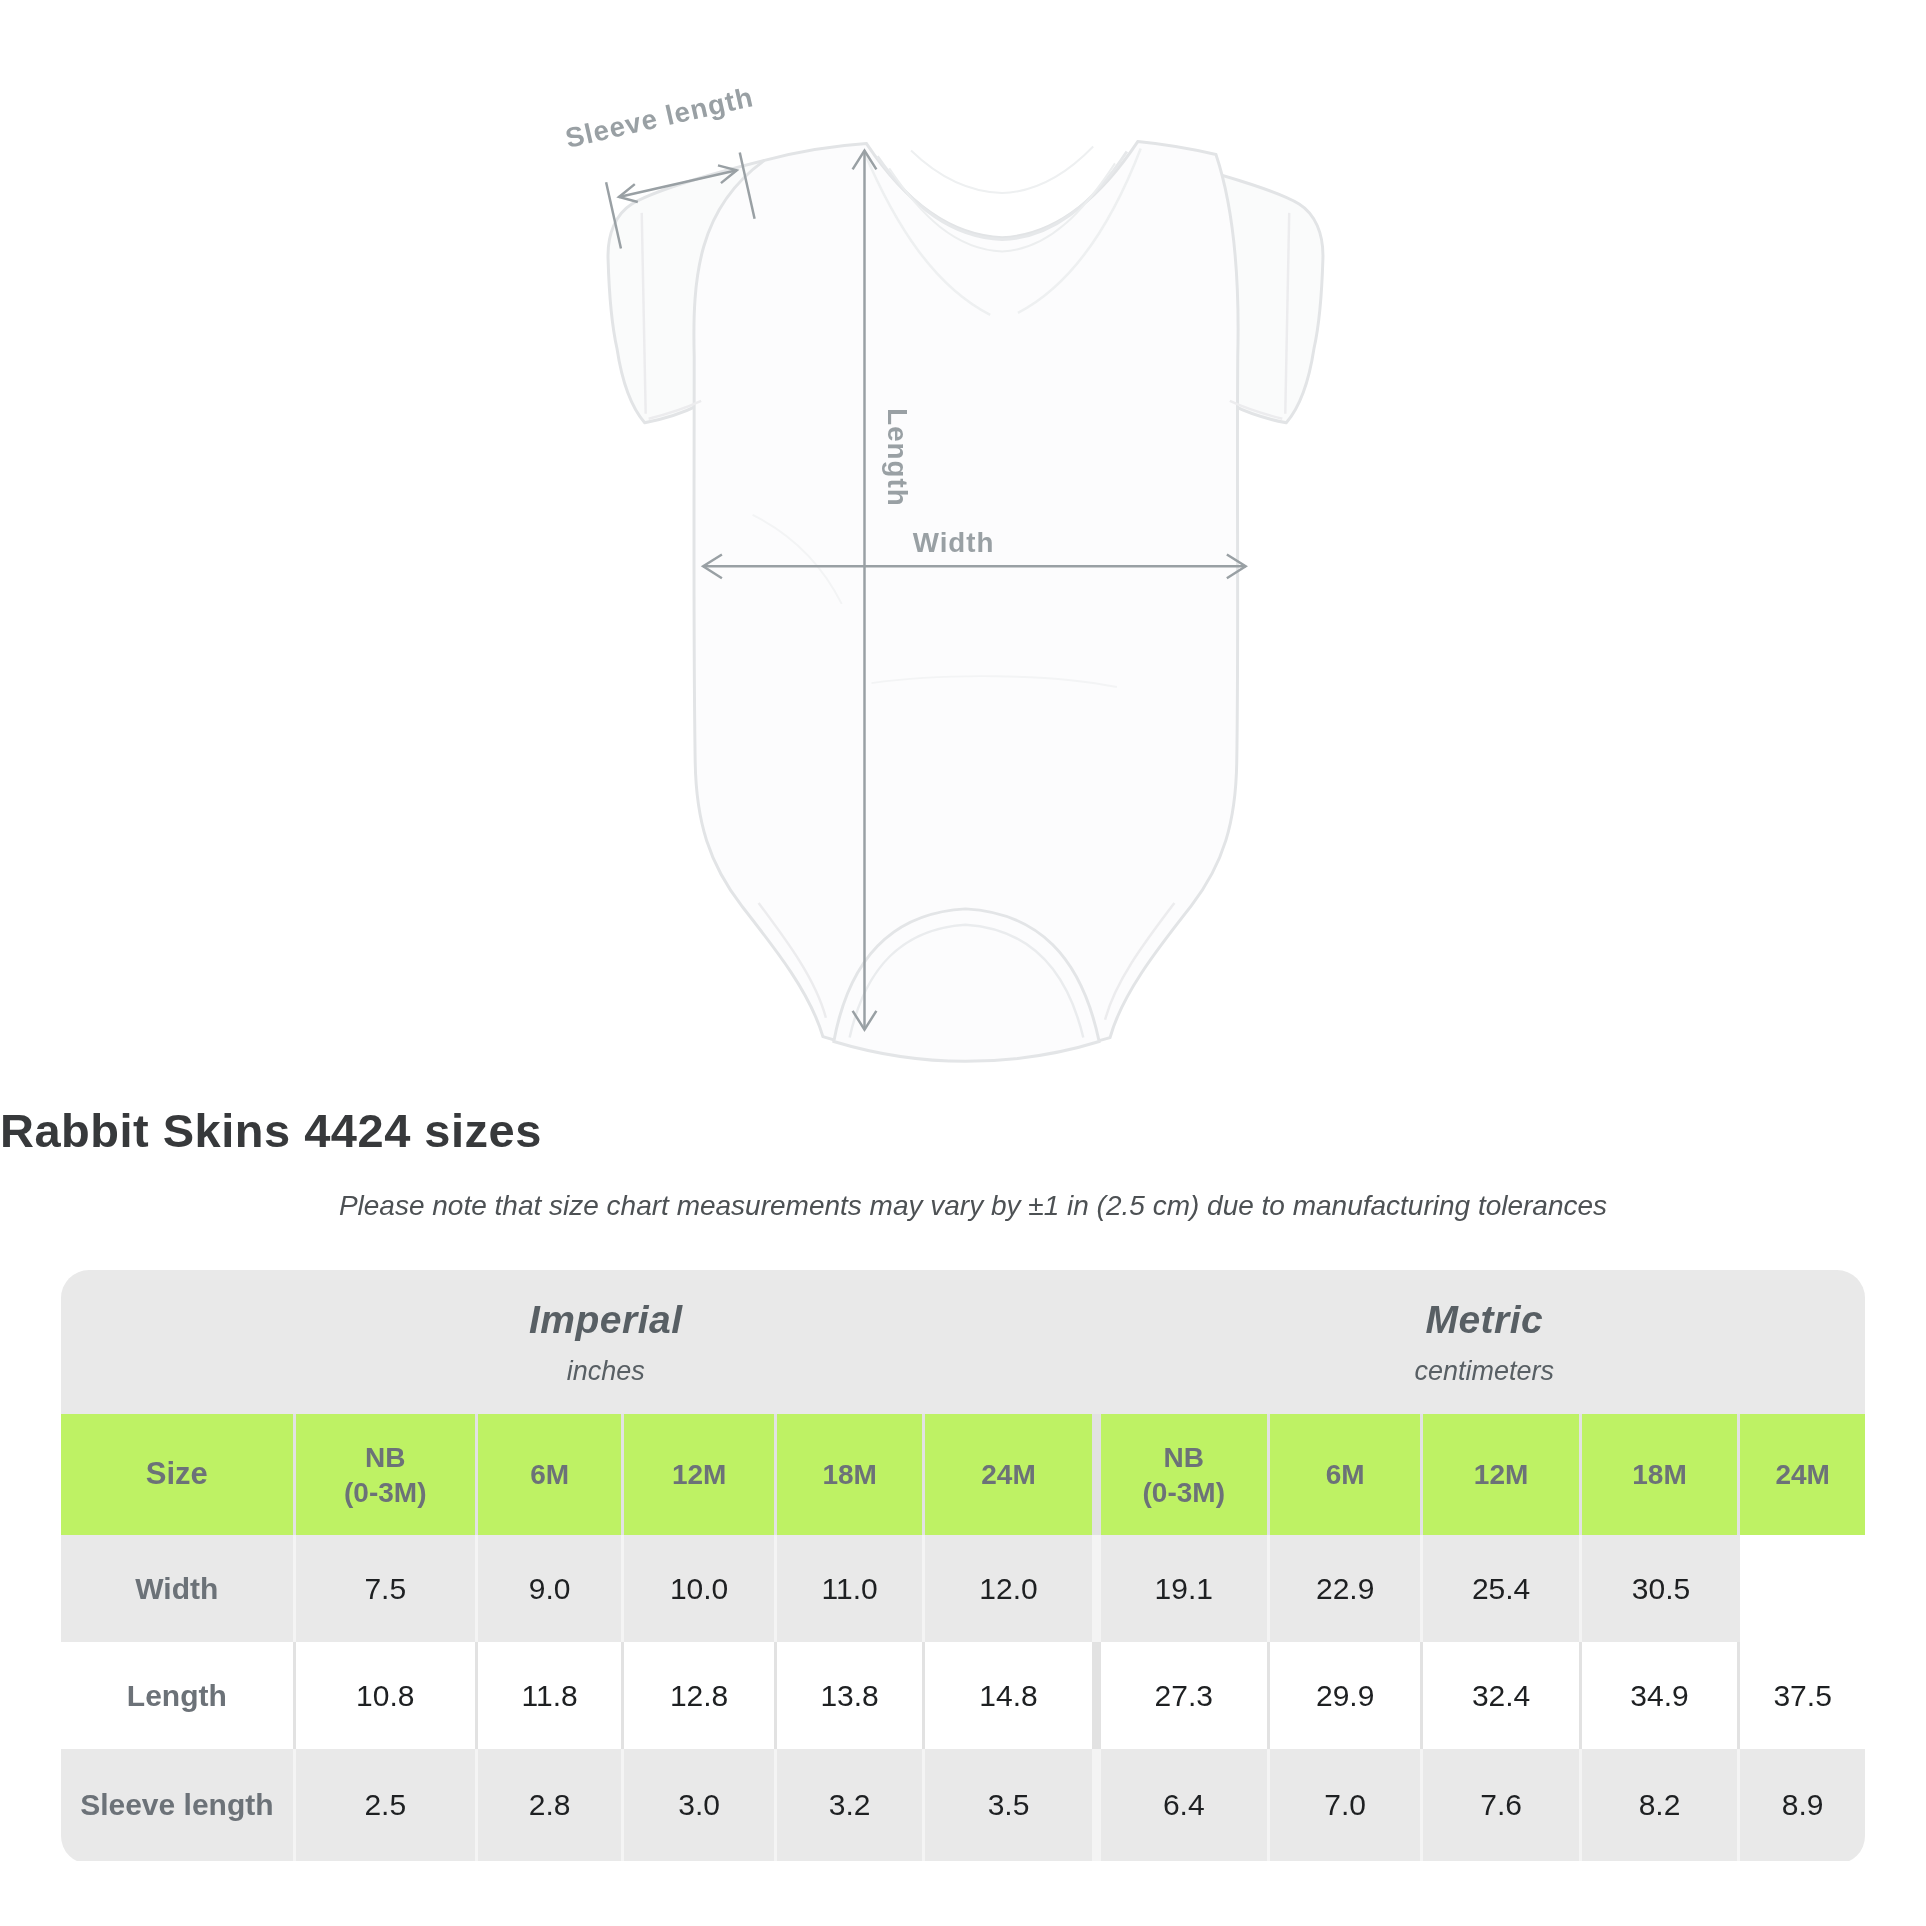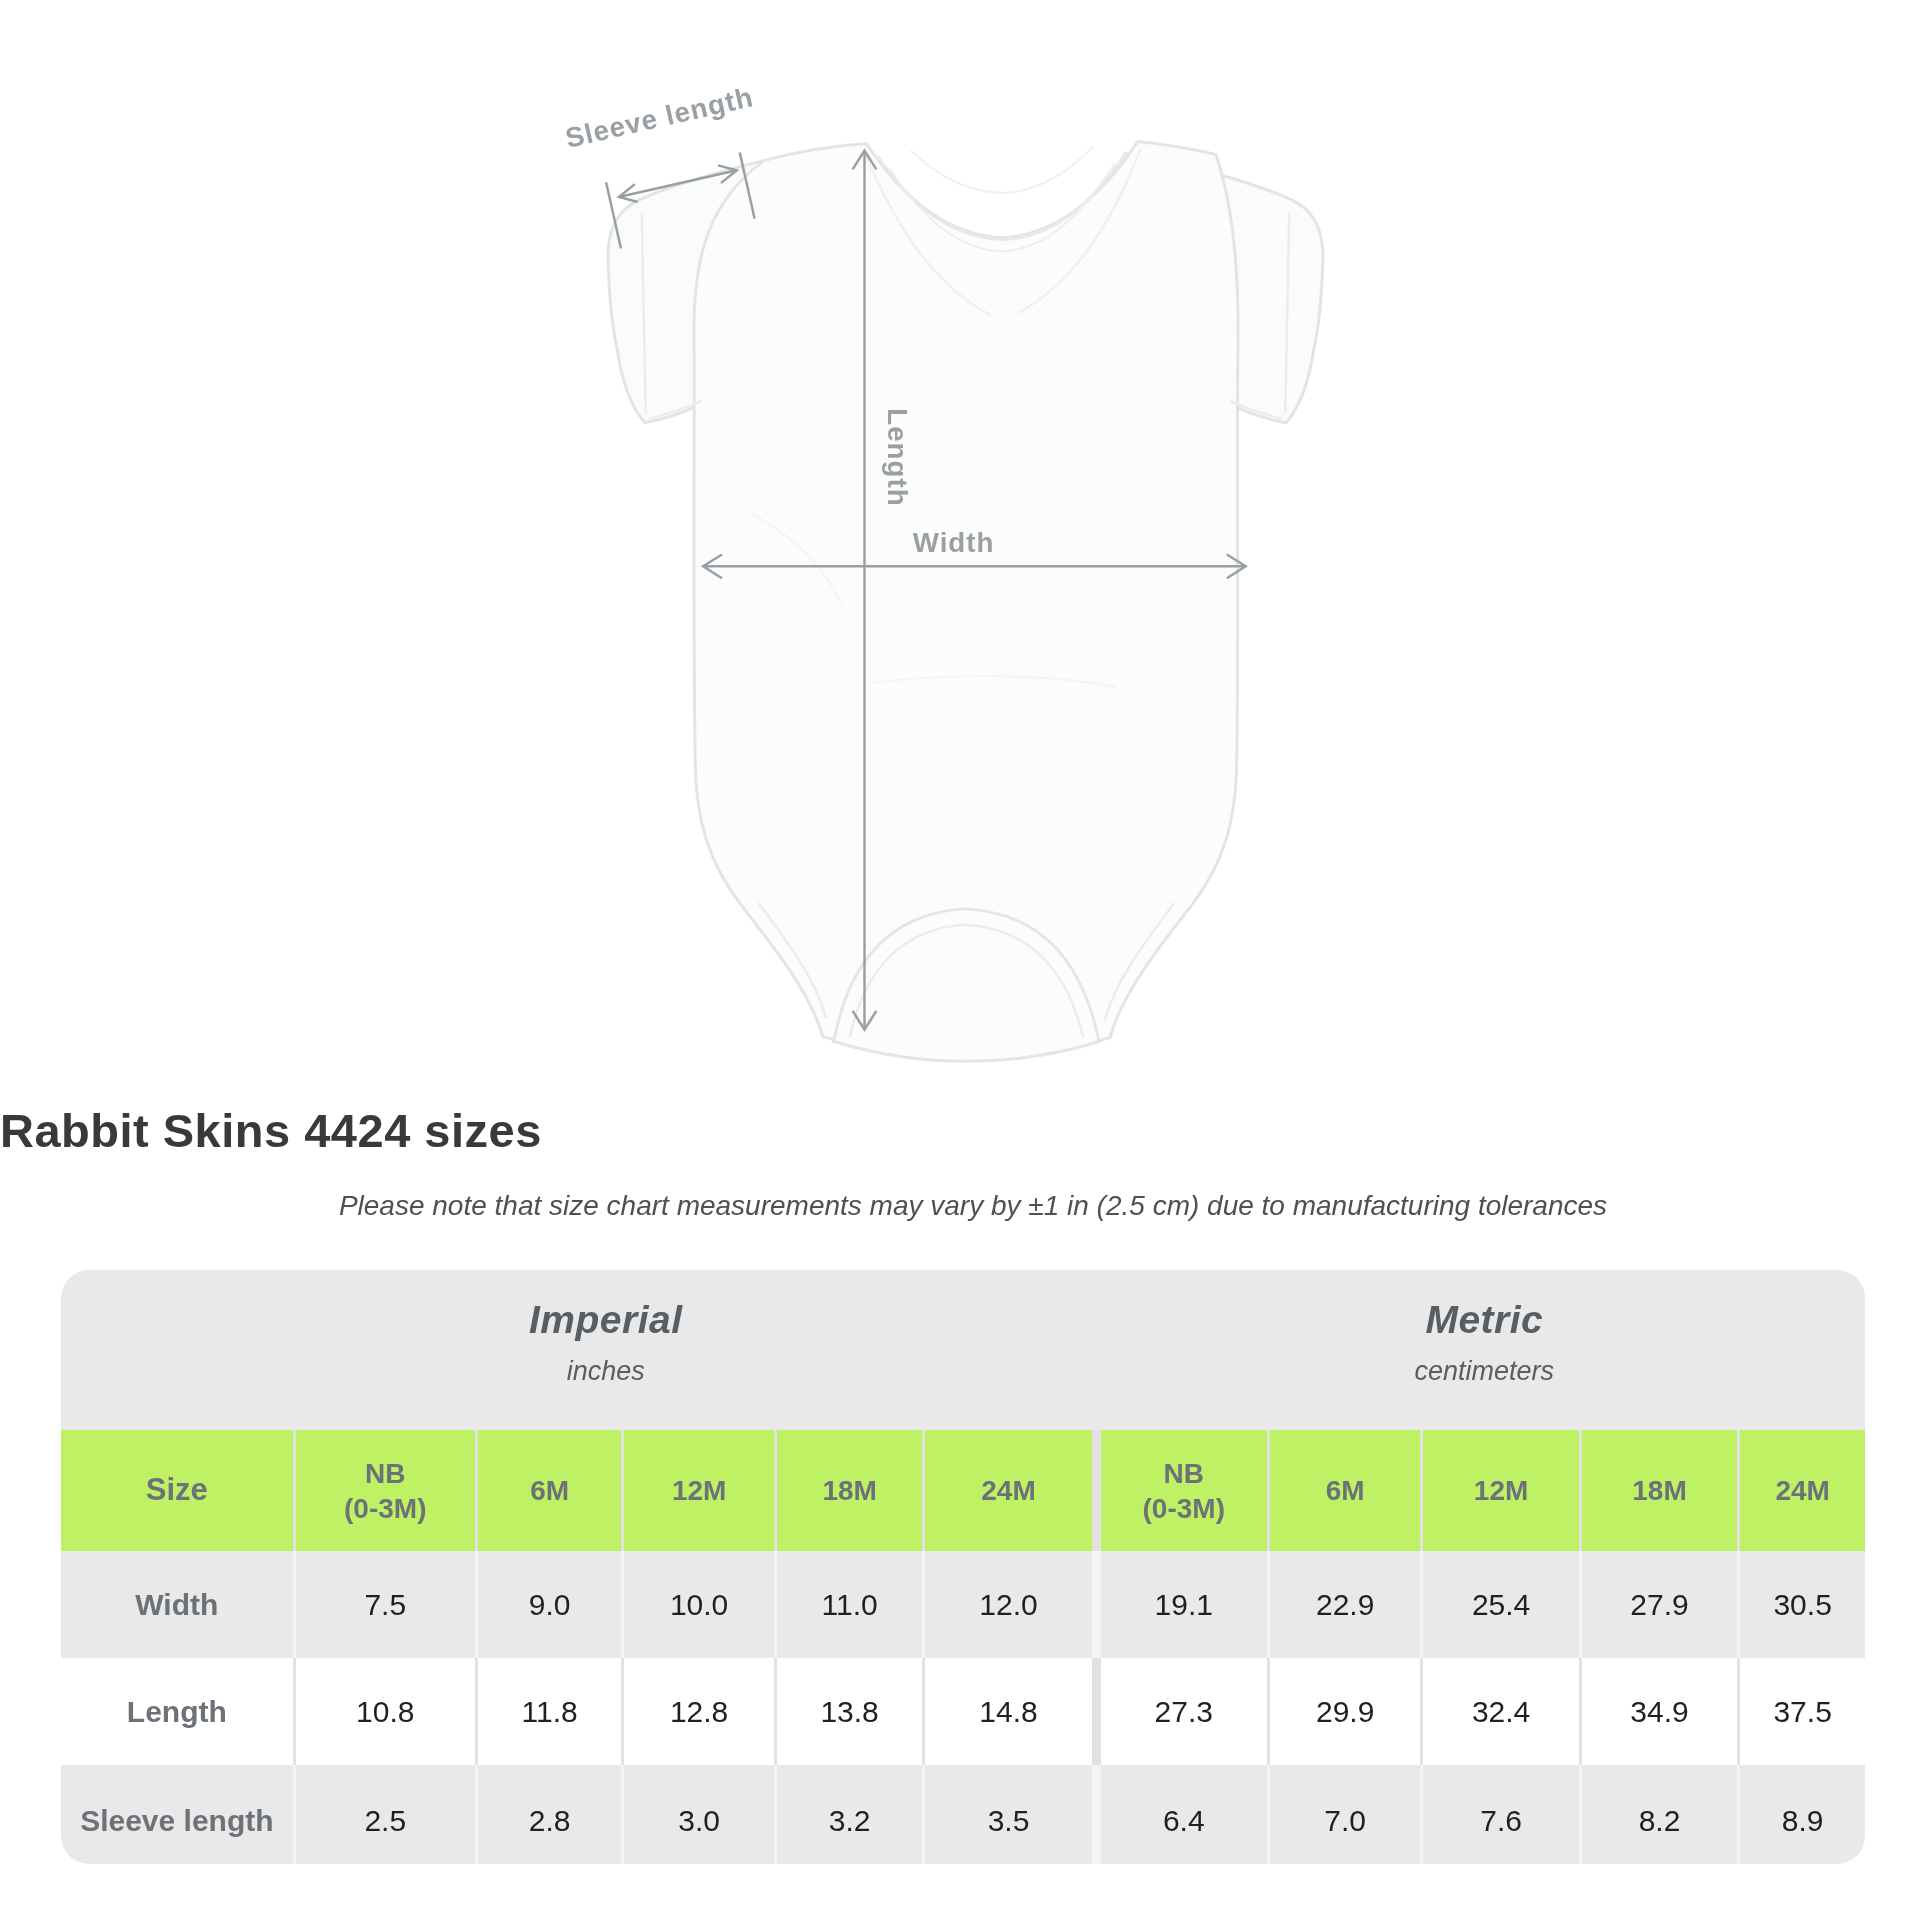--- a/index.html
+++ b/index.html
@@ -14,21 +14,21 @@
   
   .chart-title { position:absolute; left:0; right:0; top:1103px; text-align:left;
     font-size:47px; font-weight:bold; color:#37393b; letter-spacing:0.5px; }
   .chart-subtitle { position:absolute; left:0; right:0; top:1190px; text-align:center;
     font-style:italic; font-size:28px; color:#4d5154;padding-left:19px; }
 
   
   .size-table { position:absolute; left:61px; top:1270px; width:1804px; height:594px;
     border-radius:28px; overflow:hidden; background:#ffffff; }
 
-  .band { height:160px; background:#e9e9e9; position:relative; }
+  .band { height:144px; background:#e9e9e9; position:relative; }
   .band-group { position:absolute; top:28px; transform:translateX(-50%);
     text-align:center; color:#585f64; }
   .band-group .g-label { font-size:39px; font-weight:bold; font-style:italic; letter-spacing:0.5px; }
   .band-group .g-unit { font-size:27px; font-style:italic; margin-top:14px; }
   .band-group.imperial { left:30.2%; }
   .band-group.metric   { left:78.9%; }
 
   .trow { display:grid;
     grid-template-columns:237fr 184fr 148fr 154fr 150fr 177fr 171fr 155fr 160fr 160fr 126fr; }
   .cell { display:flex; flex-direction:column; align-items:center; justify-content:center;
@@ -167,21 +167,20 @@
   <div class="trow row-width">
     <div class="cell rlabel">Width</div>
     <div class="cell val">7.5</div>
     <div class="cell val">9.0</div>
     <div class="cell val">10.0</div>
     <div class="cell val">11.0</div>
     <div class="cell val">12.0</div>
     <div class="cell val">19.1</div>
     <div class="cell val">22.9</div>
     <div class="cell val">25.4</div>
-    <div class="cell val">27.9</div>
     <div class="cell val">30.5</div>
   </div>
 
   <div class="trow row-length">
     <div class="cell rlabel">Length</div>
     <div class="cell val">10.8</div>
     <div class="cell val">11.8</div>
     <div class="cell val">12.8</div>
     <div class="cell val">13.8</div>
     <div class="cell val">14.8</div>

